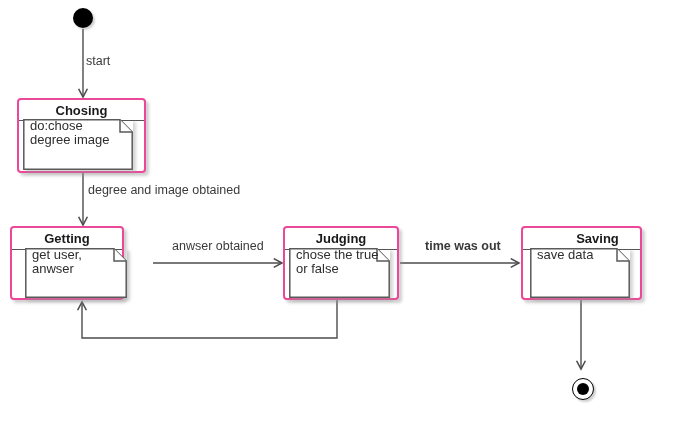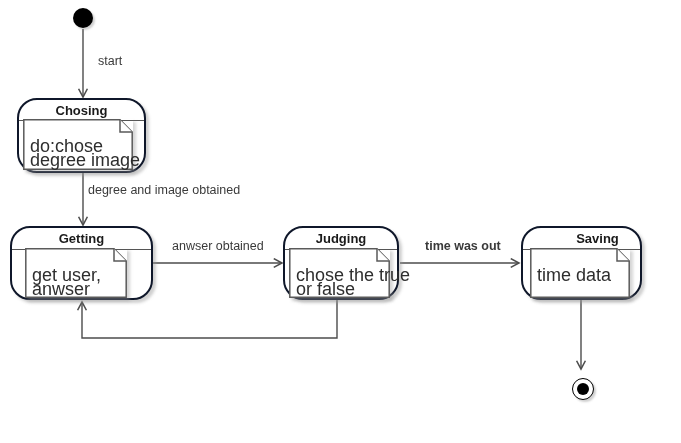--- a/index.html
+++ b/index.html
@@ -14,22 +14,22 @@
   }
   .wires {
     position: absolute;
     left: 0; top: 0;
     width: 681px; height: 443px;
     pointer-events: none;
   }
   .state {
     position: absolute;
     background: #ffffff;
-    border: 2px solid #0f172a;
-    border-radius: 20px;
+    border: 2px solid #ec4899;
+    border-radius: 4px;
     box-shadow: 3px 3px 3px rgba(150,150,150,0.45);
   }
   .state-title {
     display: block;
     text-align: center;
     font-weight: bold;
     font-size: 13px;
     color: #1a1a1a;
     margin-top: 3px;
     white-space: nowrap;
@@ -39,22 +39,22 @@
     left: 0; right: 0;
     border-top: 1.5px solid #555555;
   }
   .note {
     position: absolute;
     box-shadow: 3px 3px 3px rgba(150,150,150,0.40);
   }
   .note svg { display: block; }
   .note-text {
     position: absolute;
-    left: 7px; top: 20px;
-    font-size: 18px;
+    left: 7px; top: 0;
+    font-size: 13px;
     line-height: 14px;
     color: #2e2e2e;
     white-space: nowrap;
   }
   .edge-label {
     position: absolute;
     font-size: 12.5px;
     color: #3a3a3a;
     white-space: nowrap;
   }
@@ -98,41 +98,41 @@
     <path d="M83,29 L83,97" fill="none" stroke="#4c4c4c" stroke-width="1.4" marker-end="url(#arw)"></path>
     <path d="M83,173 L83,225" fill="none" stroke="#4c4c4c" stroke-width="1.4" marker-end="url(#arw)"></path>
     <path d="M153,263 L282,263" fill="none" stroke="#4c4c4c" stroke-width="1.4" marker-end="url(#arw)"></path>
     <path d="M400,263 L519,263" fill="none" stroke="#4c4c4c" stroke-width="1.4" marker-end="url(#arw)"></path>
     <path d="M337,300 L337,338 L82,338 L82,302" fill="none" stroke="#4c4c4c" stroke-width="1.4" marker-end="url(#arw)"></path>
     <path d="M581,300 L581,369" fill="none" stroke="#4c4c4c" stroke-width="1.4" marker-end="url(#arw)"></path>
   </svg>
 
   <div class="initial-node"></div>
 
-  <span class="edge-label" style="left:86px; top:54px;margin-left:12px;">start</span>
+  <span class="edge-label" style="left:86px; top:54px;">start</span>
   <span class="edge-label" style="left:172px; top:239px;">anwser obtained</span>
   <span class="edge-label" style="left:88px; top:183px;">degree and image obtained</span>
   <span class="edge-label" style="left:425px; top:239px;font-weight:bold;">time was out</span>
 
   <div class="state" style="left:17px; top:98px; width:129px; height:75px;">
     <span class="state-title">Chosing</span>
     <div class="divider" style="top:20px;"></div>
     <div class="note" style="left:4px; top:19px; width:110px; height:51px;">
       <svg width="110" height="51">
         <path d="M0.8,0.8 L97,0.8 L109.2,13 L109.2,50.2 L0.8,50.2 Z" fill="#ffffff" stroke="#5a5a5a" stroke-width="1.5"></path>
         <path d="M97,0.8 L97,13 L109.2,13" fill="#ffffff" stroke="#5a5a5a" stroke-width="1.5"></path>
       </svg>
       <div class="note-text">
         <span>do:chose</span><br>
         <span>degree image</span>
       </div>
     </div>
   </div>
 
-  <div class="state" style="left:10px; top:226px; width:143px; height:74px;">
+  <div class="state" style="left:10px; top:226px; width:114px; height:74px;">
     <span class="state-title">Getting</span>
     <div class="divider" style="top:21px;"></div>
     <div class="note" style="left:13px; top:20px; width:102px; height:50px;">
       <svg width="102" height="50">
         <path d="M0.8,0.8 L89,0.8 L101.2,13 L101.2,49.2 L0.8,49.2 Z" fill="#ffffff" stroke="#5a5a5a" stroke-width="1.5"></path>
         <path d="M89,0.8 L89,13 L101.2,13" fill="#ffffff" stroke="#5a5a5a" stroke-width="1.5"></path>
       </svg>
       <div class="note-text">
         <span>get user,</span><br>
         <span>anwser</span>
@@ -157,21 +157,21 @@
 
   <div class="state" style="left:521px; top:226px; width:121px; height:74px;padding-left:32px;">
     <span class="state-title">Saving</span>
     <div class="divider" style="top:21px;"></div>
     <div class="note" style="left:7px; top:20px; width:100px; height:50px;">
       <svg width="100" height="50">
         <path d="M0.8,0.8 L87,0.8 L99.2,13 L99.2,49.2 L0.8,49.2 Z" fill="#ffffff" stroke="#5a5a5a" stroke-width="1.5"></path>
         <path d="M87,0.8 L87,13 L99.2,13" fill="#ffffff" stroke="#5a5a5a" stroke-width="1.5"></path>
       </svg>
       <div class="note-text">
-        <span>time data</span>
+        <span>save data</span>
       </div>
     </div>
   </div>
 
   <div class="final-node">
     <div class="final-dot"></div>
   </div>
 
 </div>
 

